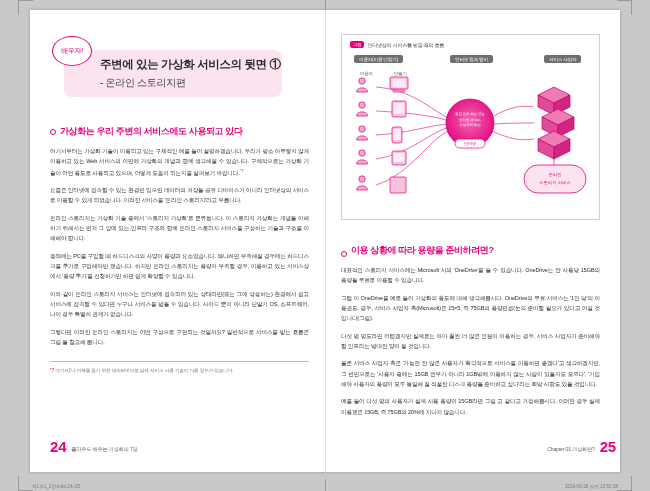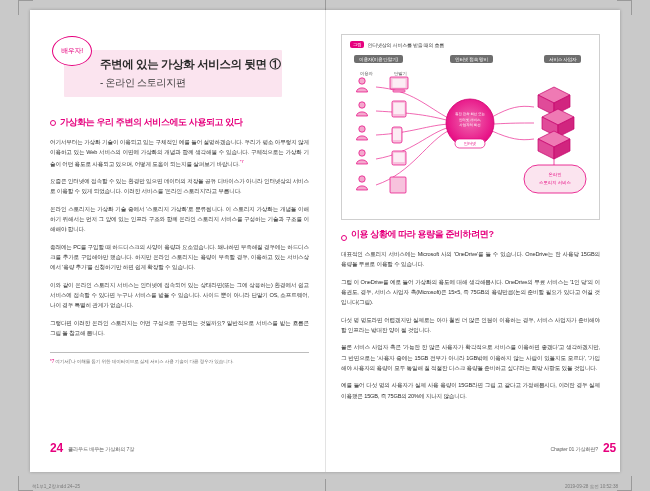--- a/index.html
+++ b/index.html
@@ -79,41 +79,41 @@
     color: #e6007e;
     font-size: 7px;
     line-height: 28px;
     text-align: center;
     z-index: 3;
     letter-spacing: -0.3px;
   }
   .title-bar {
     position: relative;
     background: #fbe4ef;
-    border-radius: 1px;
+    border-radius: 8px;
     padding: 7px 10px 7px 36px;
     width: 218px;
     box-sizing: border-box;
   }
   .title-main {
     font-size: 11.5px;
     font-weight: bold;
     color: #2b2b2b;
     letter-spacing: -0.4px;
     white-space: nowrap;
   }
   .title-sub {
     margin-top: 4px;
     font-size: 10px;
     color: #3a3a3a;
     letter-spacing: -0.3px;
   }
 
   .sec-head {
-    margin-top: 19px;
+    margin-top: 28px;
     font-size: 9px;
     font-weight: bold;
     color: #e6007e;
     letter-spacing: -0.4px;
     display: flex;
     align-items: center;
     gap: 4px;
   }
   .sec-head .dot {
     width: 6px;
@@ -153,21 +153,21 @@
     font-size: 6px;
     color: #555;
     letter-spacing: -0.2px;
     display: flex;
     align-items: flex-end;
     gap: 5px;
   }
   .pagefoot.left { left: 20px; }
   .pagefoot.right { right: 4px; }
   .pagenum {
-    font-size: 12px;
+    font-size: 15px;
     font-weight: bold;
     color: #e6007e;
     line-height: 1;
   }
   .footlabel { font-size: 5.2px; color: #666; padding-bottom: 1px; }
 
   
   .figure {
     margin-top: 10px;
     border: 1px solid #cfcfcf;
@@ -208,21 +208,21 @@
   .fig-sub {
     position: absolute;
     font-size: 4.4px;
     color: #555;
     letter-spacing: -0.2px;
     white-space: nowrap;
   }
   .svg-abs { position: absolute; left: 0; top: 0; }
 
   .sec-head2 {
-    margin-top: 8px;
+    margin-top: 24px;
     font-size: 9px;
     font-weight: bold;
     color: #e6007e;
     letter-spacing: -0.4px;
     display: flex;
     align-items: flex-end;
     gap: 4px;
   }
   .sec-head2 .dot {
     width: 6px; height: 6px; border-radius: 50%;

